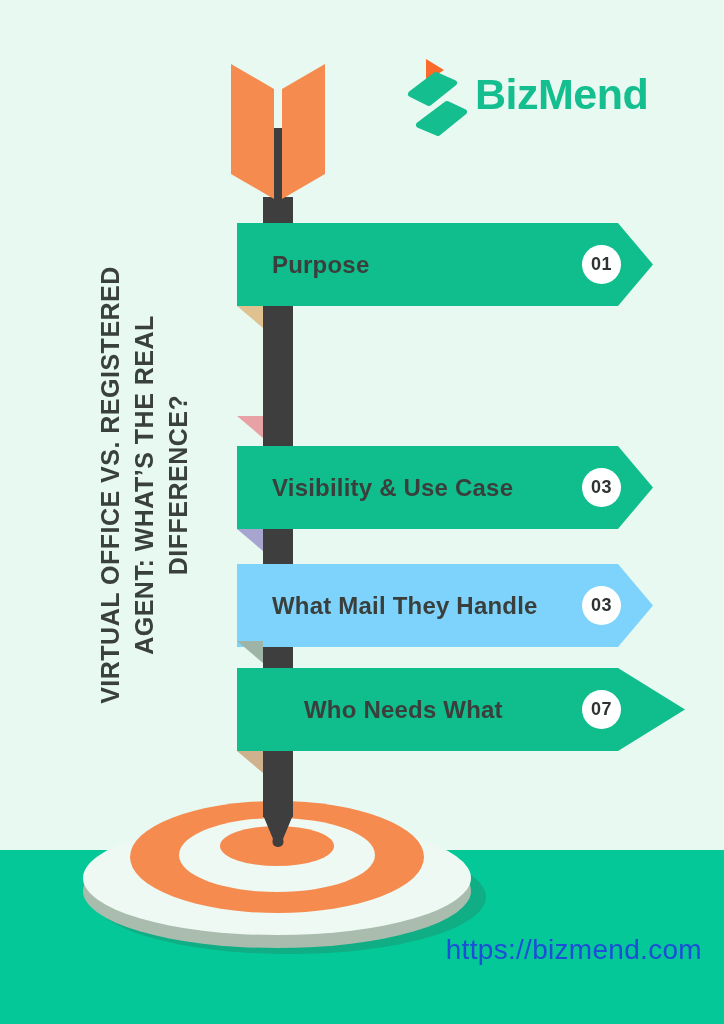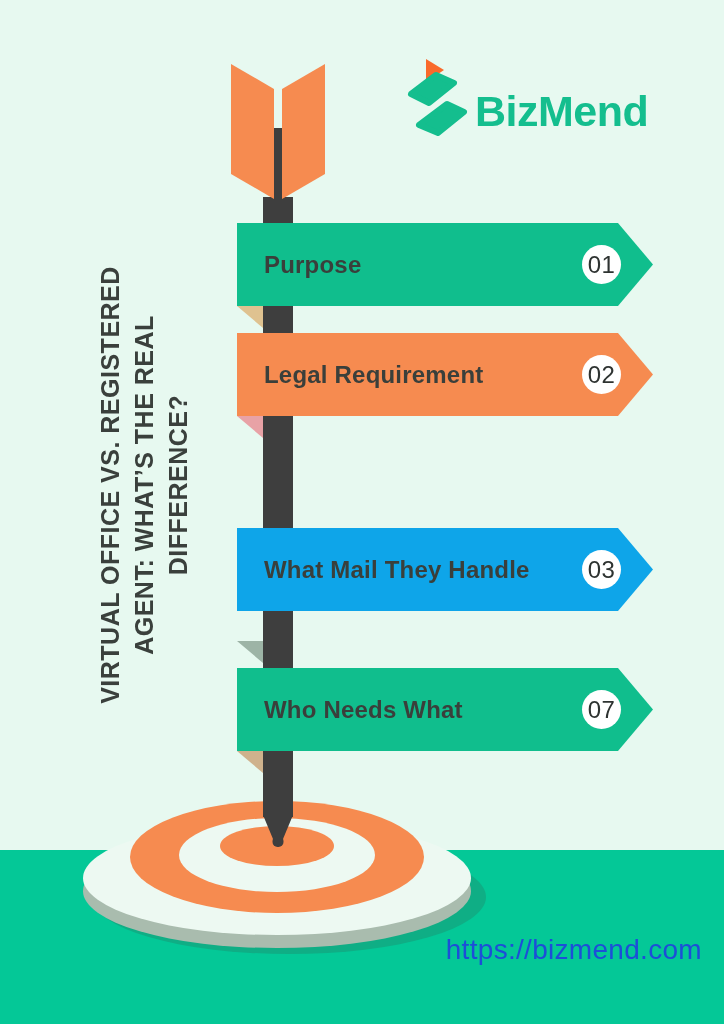--- a/index.html
+++ b/index.html
@@ -22,33 +22,34 @@
   }
   
   .banner{
     position:absolute;left:237px;width:416px;height:83px;
     clip-path:polygon(0 0,381px 0,100% 50%,381px 100%,0 100%);
     display:flex;align-items:center;
   }
   .banner .label{
     padding-left:27px;font-size:24px;font-weight:700;color:#3A3F3B;
     letter-spacing:.2px;
+    margin-left:8px;
   }
   .num-circle{
     position:absolute;left:345px;top:22px;width:39px;height:39px;
     background:#FFFFFF;border-radius:50%;
     display:flex;align-items:center;justify-content:center;
-    font-size:24px;font-weight:400;color:#2E3331;letter-spacing:.5px;
+    font-size:18px;font-weight:700;color:#2E3331;letter-spacing:.5px;
   }
   .fold{
     position:absolute;left:237px;width:26px;height:22px;
     clip-path:polygon(0 0,100% 0,100% 100%);
   }
   
-  .logo{position:absolute;left:403px;top:56px;display:flex;align-items:flex-end;}
+  .logo{position:absolute;left:403px;top:56px;display:flex;align-items:flex-start;}
   .logo-text{
     margin-left:6px;margin-top:14px;font-size:43px;font-weight:800;
     color:#14BE8E;letter-spacing:-.5px;
   }
   .footer-url{
     position:absolute;right:22px;top:934px;
     font-size:28px;font-weight:500;color:#1d4ed8;letter-spacing:.3px;
   }
 </style>
 </head>
@@ -86,35 +87,35 @@
     <div>AGENT: WHAT’S THE REAL</div>
     <div>DIFFERENCE?</div>
   </div>
 
   <div class="banner" style="top: 223px; background: rgb(16, 190, 141);">
     <span class="label">Purpose</span>
     <span class="num-circle">01</span>
   </div>
   <div class="fold" style="top: 306px; background: rgb(223, 194, 144);"></div>
 
-  <div class="banner" style="top: 333px; background: rgb(246, 139, 80);">
-    <span class="label">Legal Requirement</span>
-    <span class="num-circle">02</span>
-  </div>
   <div class="fold" style="top: 416px; background: rgb(232, 162, 166);"></div>
 
+  <div class="banner" style="top: 446px; background: rgb(16, 190, 141);">
+    <span class="label">Visibility &amp; Use Case</span>
+    <span class="num-circle">03</span>
+  </div>
   <div class="fold" style="top: 529px; background: rgb(168, 164, 208);"></div>
 
-  <div class="banner" style="top: 528px; background: #0ea5e9;">
+  <div class="banner" style="top: 564px; background: #7dd3fc;">
     <span class="label">What Mail They Handle</span>
     <span class="num-circle">03</span>
   </div>
   <div class="fold" style="top: 641px; background: rgb(157, 180, 166);"></div>
 
-  <div class="banner" style="top: 668px; background: rgb(16, 190, 141);">
+  <div class="banner" style="top: 668px; background: rgb(16, 190, 141); padding-left: 32px;">
     <span class="label">Who Needs What</span>
     <span class="num-circle">07</span>
   </div>
   <div class="fold" style="top: 751px; background: rgb(207, 178, 141);"></div>
 
   <div class="logo">
     <svg width="66" height="80" viewBox="0 0 66 80">
       <polygon points="23,3 41,14 23,26" fill="#F96A2B"></polygon>
       <path d="M8 38 L33 19 L51 27 L26 47 Z" fill="#14BE8E" stroke="#14BE8E" stroke-width="6" stroke-linejoin="round"></path>
       <path d="M16 69 L44 48 L61 56 L35 77 Z" fill="#14BE8E" stroke="#14BE8E" stroke-width="6" stroke-linejoin="round"></path>

